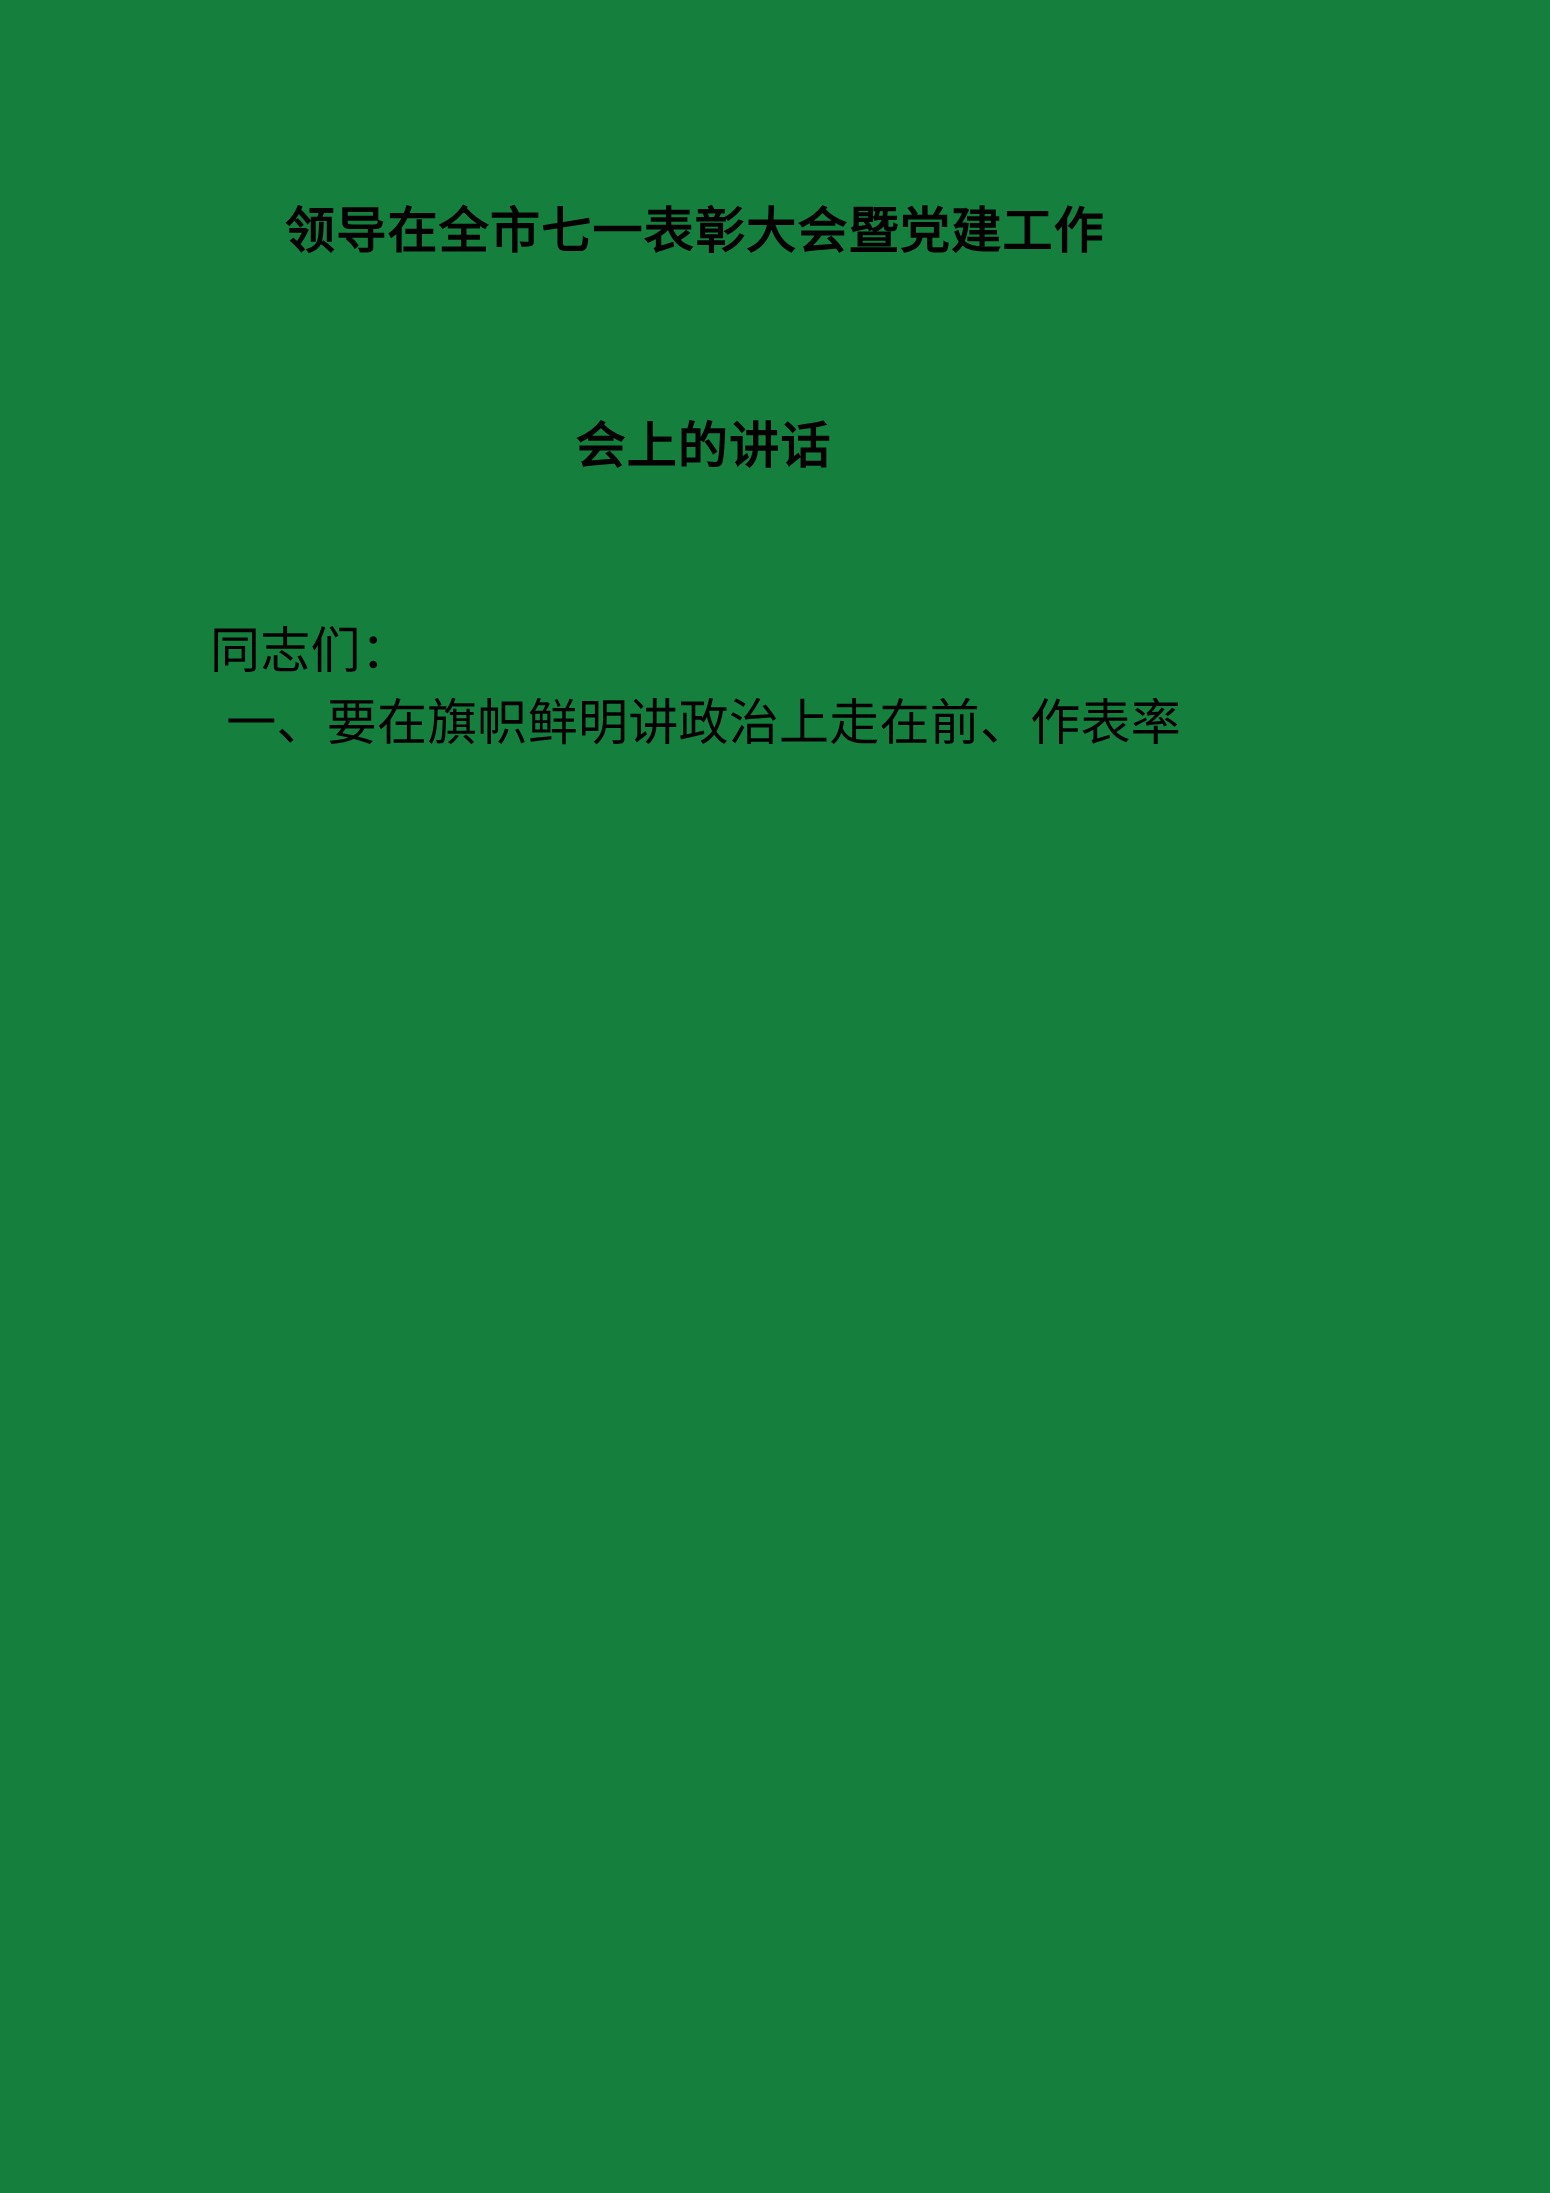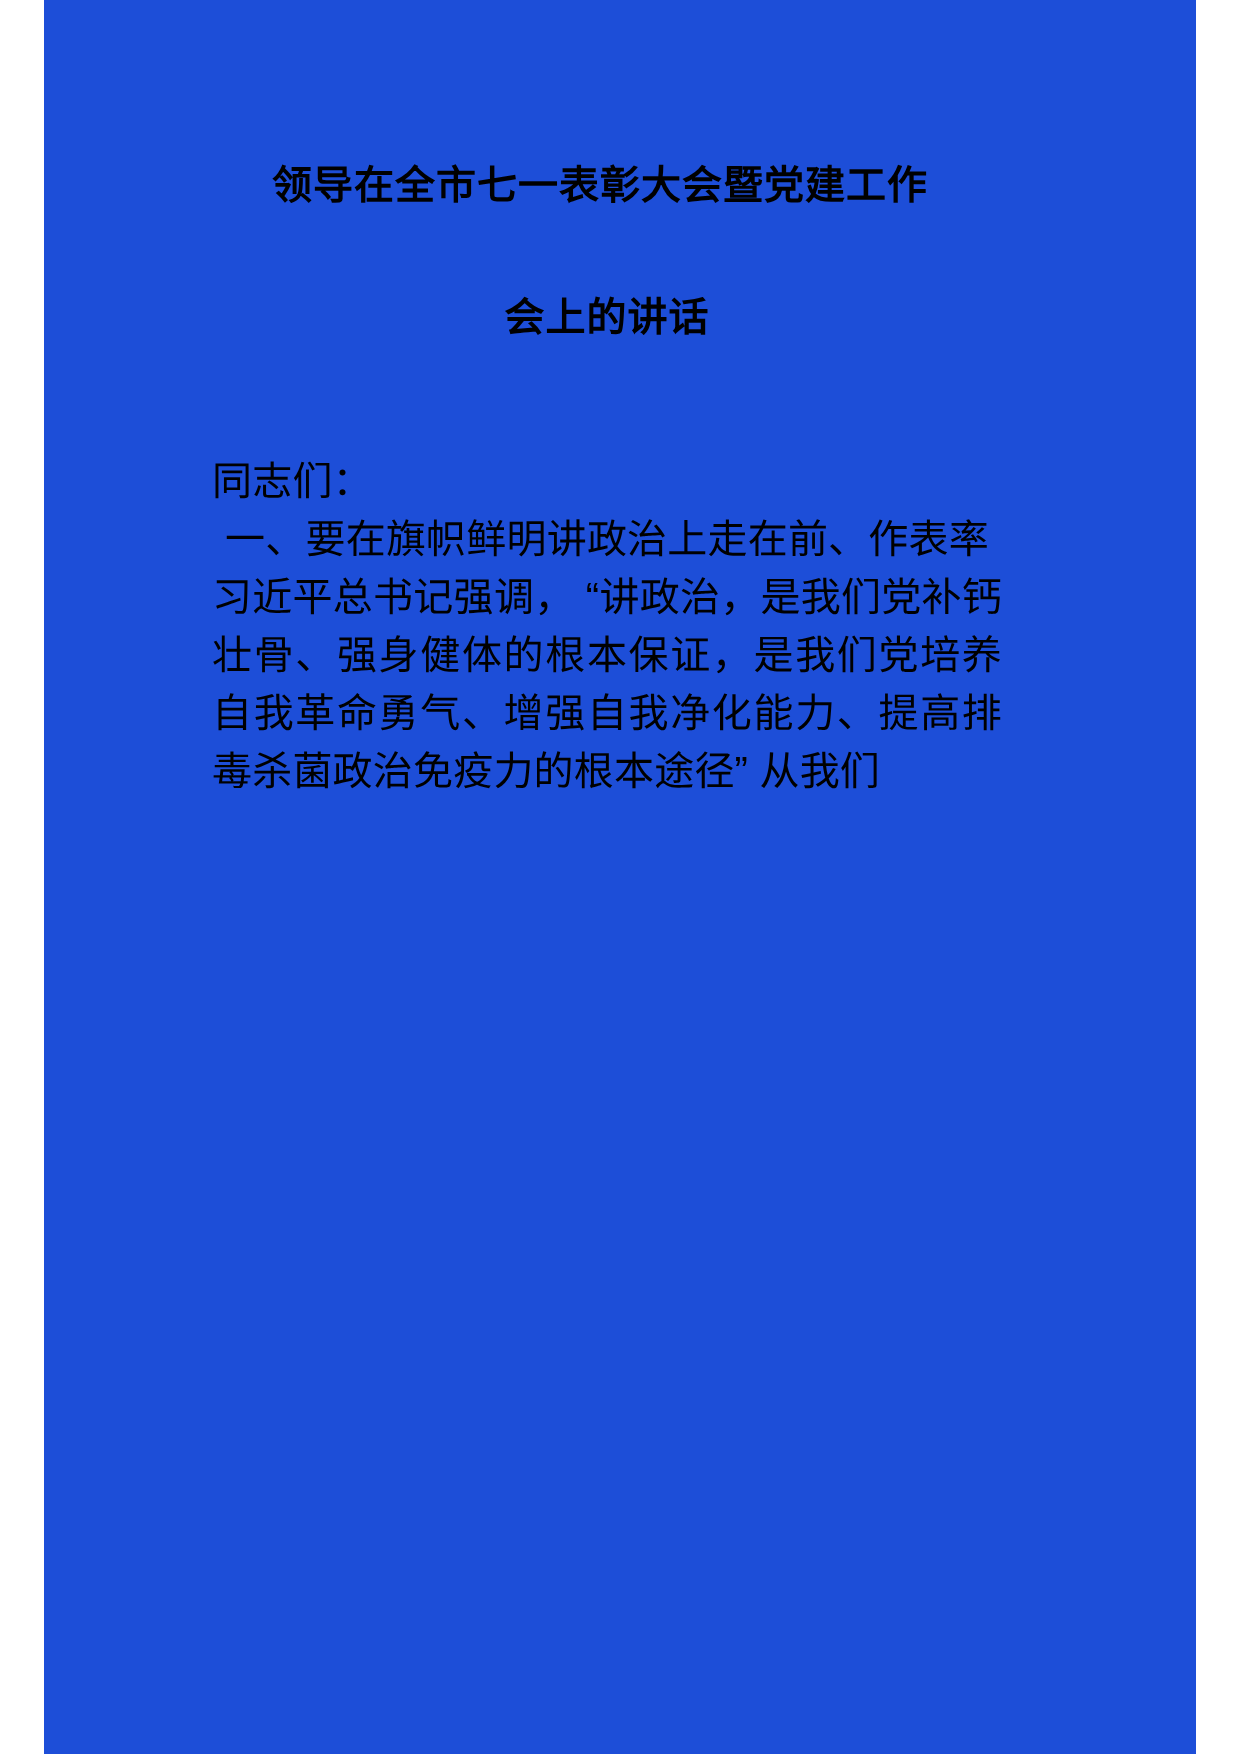--- a/index.html
+++ b/index.html
@@ -7,24 +7,24 @@
     margin: 0;
     padding: 0;
     background: #ffffff;
   }
   body {
     font-family: "Liberation Sans", "DejaVu Sans", sans-serif;
     color: #000000;
   }
   .page {
     position: relative;
-    width: 1152px;
+    width: 1240px;
     height: 1754px;
     margin: 0 auto;
-    background: #1d4ed8;
+    background: #15803d;
     overflow: hidden;
     box-sizing: border-box;
   }
   .doc-body {
     position: absolute;
     left: 168px;
     top: 0;
     width: 790px;
   }
   .title-block {
@@ -36,21 +36,21 @@
     font-weight: bold;
     letter-spacing: 1px;
     line-height: 1.5;
     color: #000000;
     white-space: nowrap;
   }
   .title-line-1 {
     margin-left: -14px;
   }
   .title-line-2 {
-    margin-top: 72px;
+    margin-top: 112px;
     text-align: center;
   }
   .content-block {
     margin-top: 105px;
   }
   p.para {
     margin: 0 0 0 0;
     font-size: 40px;
     line-height: 58px;
     text-align: justify;
@@ -76,17 +76,16 @@
   <div class="doc-body">
 
     <div class="title-block">
       <div class="doc-title-line title-line-1">领导在全市七一表彰大会暨党建工作</div>
       <div class="doc-title-line title-line-2">会上的讲话</div>
     </div>
 
     <div class="content-block">
       <p class="para salutation">同志们：</p>
       <p class="para heading-line">一、要在旗帜鲜明讲政治上走在前、作表率</p>
-      <p class="para last-para">习近平总书记强调， “讲政治，是我们党补钙壮骨、强身健体的根本保证，是我们党培养自我革命勇气、增强自我净化能力、提高排毒杀菌政治免疫力的根本途径” 从我们</p>
     </div>
 
   </div>
 </div>
 
 </body></html>

